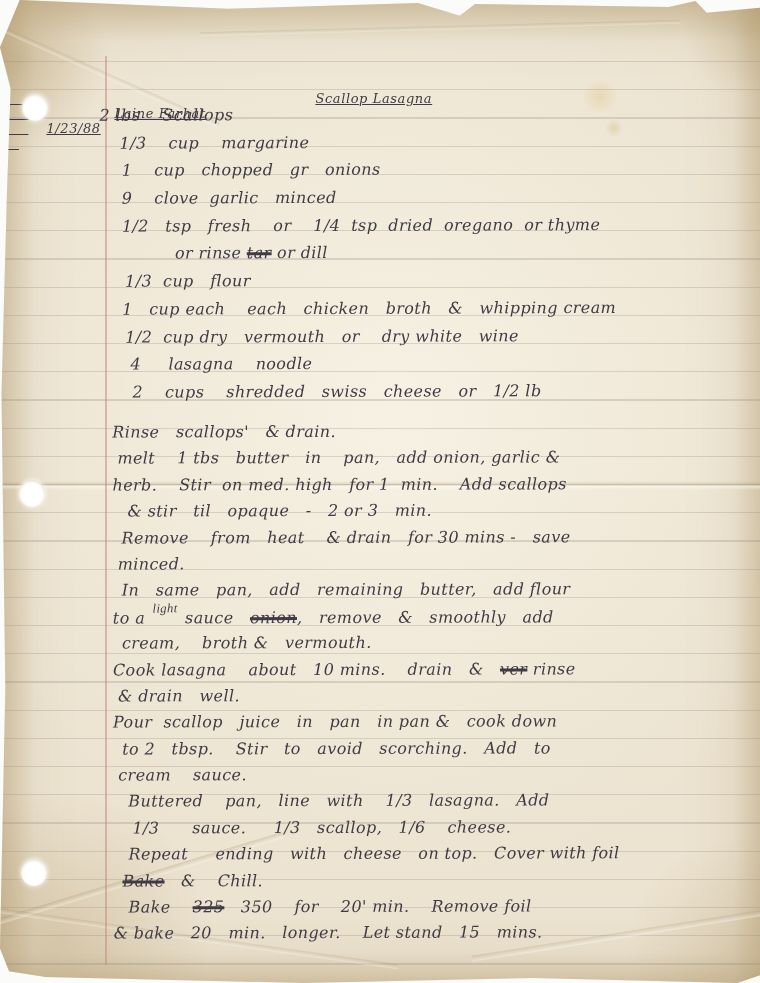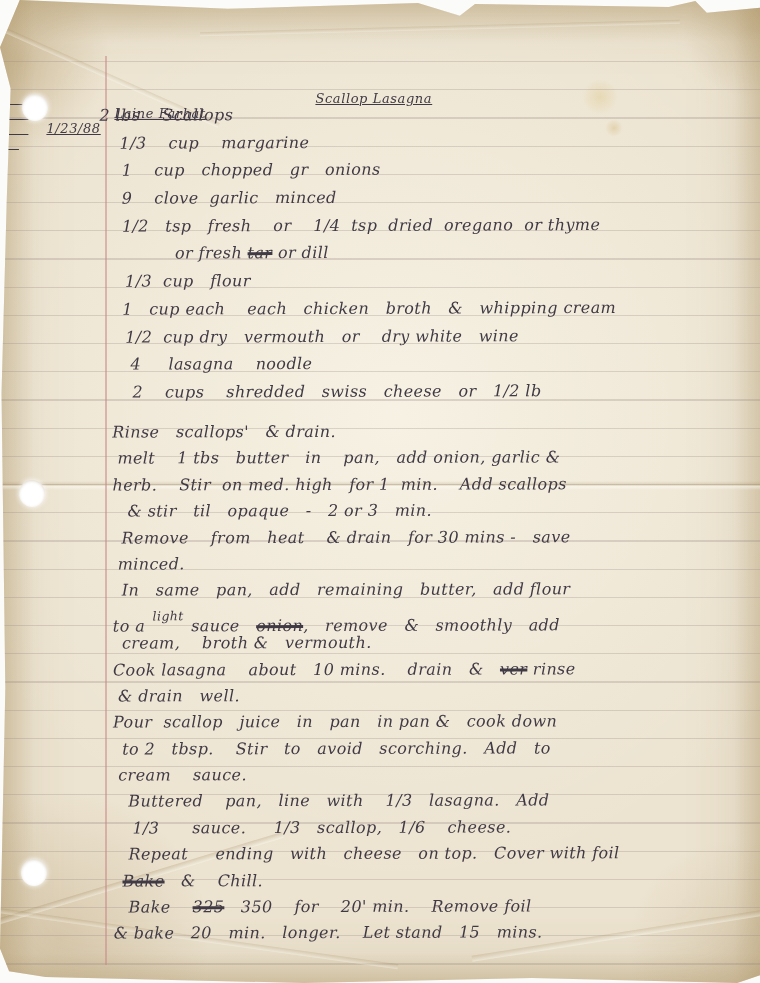--- a/index.html
+++ b/index.html
@@ -67,21 +67,21 @@
   .date-span{margin-left:18px;}
 
   .lines-block{position:absolute;left:0;z-index:4;}
   #ingredients{top:107px;transform:rotate(-.2deg);}
   #instructions{top:424px;transform:rotate(-.15deg);}
   .hand-line{white-space:pre;font-size:16px;letter-spacing:.4px;line-height:1;}
   #ingredients .hand-line{height:27.7px;}
   #instructions .hand-line{height:26.4px;}
 
   .struck{text-decoration:line-through;text-decoration-thickness:2.5px;text-align:right;}
-  .inserted{display:inline-block;transform:translateY(-11px);font-size:12.5px;margin:12px 2px;}
+  .inserted{display:inline-block;transform:translateY(-11px);font-size:12.5px;margin:4px 2px;font-family:Liberation Serif, serif;}
 </style>
 </head>
 <body>
 
 <div class="scene">
   <div class="paper">
     <div class="ruling"></div>
     <div class="crease crease-top"></div>
     <div class="crease crease-tl"></div>
     <div class="crease crease-mid"></div>
@@ -95,21 +95,21 @@
       <span class="author-span">Laine Farhat</span>
       <span class="date-span">1/23/88</span>
     </div>
 
     <div id="ingredients" class="lines-block hand">
         <div class="hand-line" style="margin-left: 100px;"><span>2 lbs    Scallops</span></div>
         <div class="hand-line" style="margin-left: 120px;"><span>1/3    cup    margarine</span></div>
         <div class="hand-line" style="margin-left: 122px;"><span>1    cup   chopped   gr   onions</span></div>
         <div class="hand-line" style="margin-left: 122px;"><span>9    clove  garlic   minced</span></div>
         <div class="hand-line" style="margin-left: 122px;"><span>1/2   tsp   fresh    or    1/4  tsp  dried  oregano  or thyme</span></div>
-        <div class="hand-line" style="margin-left: 175px;"><span>or fresh </span><span class="struck">tar</span><span> or dill</span></div>
+        <div class="hand-line" style="margin-left: 175px;"><span>or rinse </span><span class="struck">tar</span><span> or dill</span></div>
         <div class="hand-line" style="margin-left: 125px;"><span>1/3  cup   flour</span></div>
         <div class="hand-line" style="margin-left: 122px;"><span>1   cup each    each   chicken   broth   &amp;   whipping cream</span></div>
         <div class="hand-line" style="margin-left: 125px;"><span>1/2  cup dry   vermouth   or    dry white   wine</span></div>
         <div class="hand-line" style="margin-left: 130px;"><span>4     lasagna    noodle</span></div>
         <div class="hand-line" style="margin-left: 132px;"><span>2    cups    shredded   swiss   cheese   or   1/2 lb</span></div>
       </div>
     <div id="instructions" class="lines-block hand">
         <div class="hand-line" style="margin-left: 113px;"><span>Rinse   scallops'   &amp; drain.</span></div>
         <div class="hand-line" style="margin-left: 118px;"><span>melt    1 tbs   butter   in    pan,   add onion, garlic &amp;</span></div>
         <div class="hand-line" style="margin-left: 113px;"><span>herb.    Stir  on med. high   for 1  min.    Add scallops</span></div>

